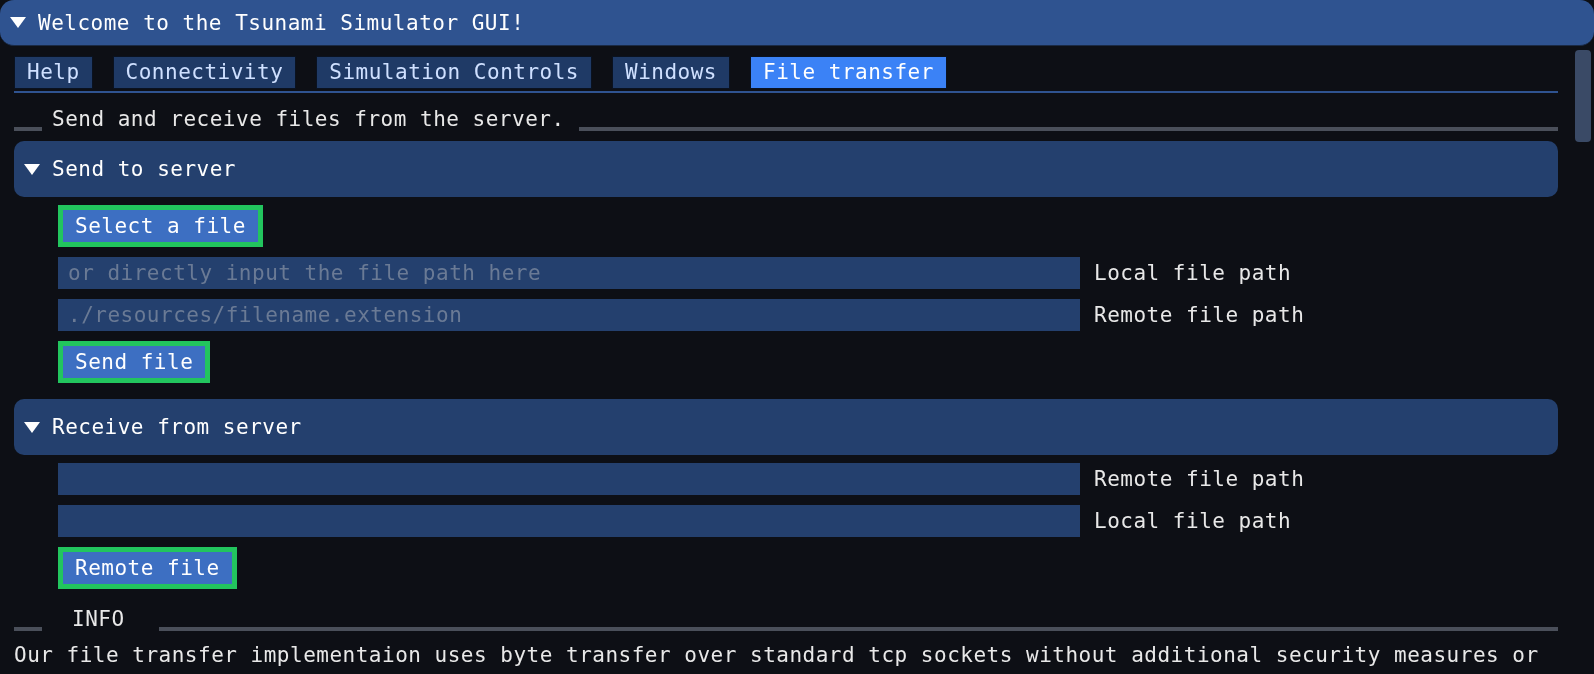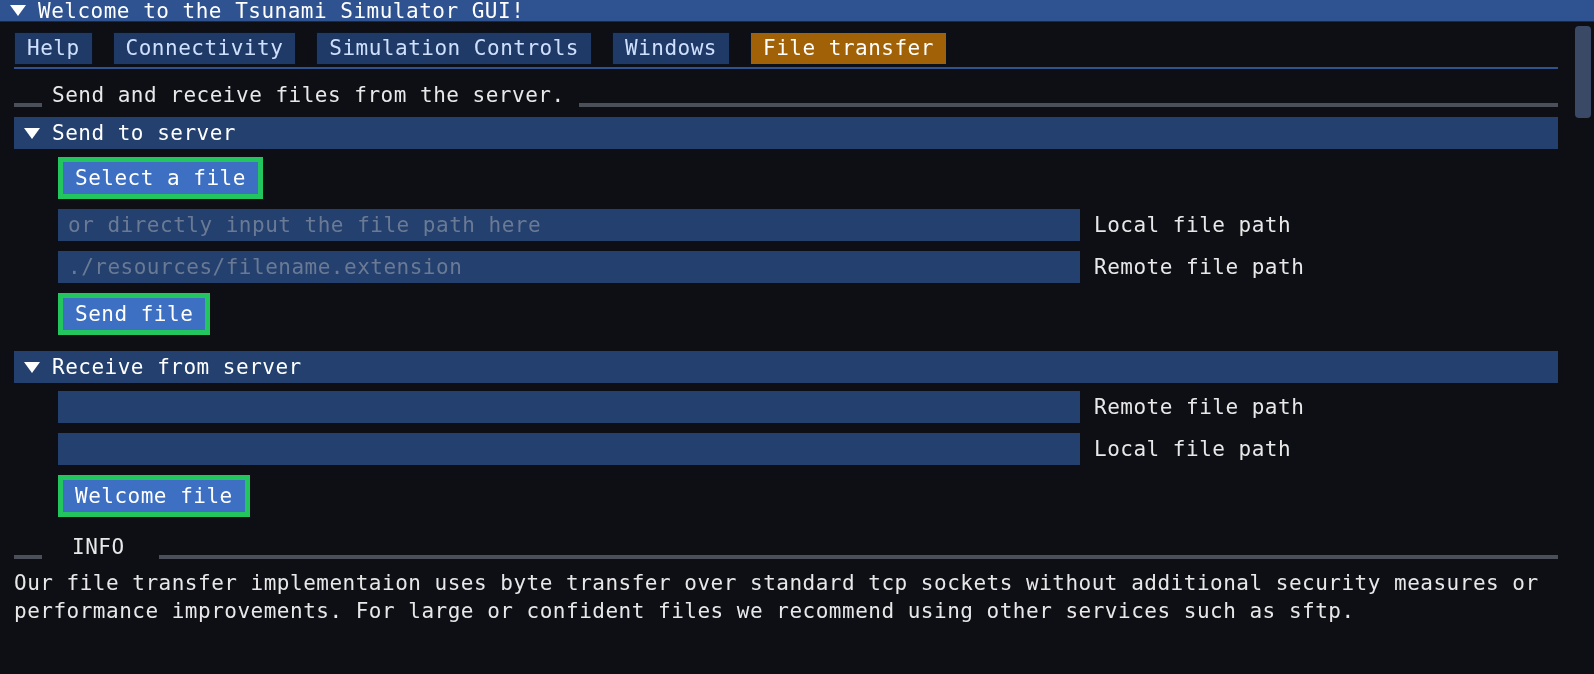--- a/index.html
+++ b/index.html
@@ -16,23 +16,24 @@
   .window {
     display: flex;
     flex-direction: column;
     height: 100%;
   }
   .titlebar {
     background: #2f5390;
     color: #ffffff;
     display: flex;
     align-items: center;
-    height: 22px;
+    height: 46px;
     padding: 0 10px;
     border-bottom: 1px solid #1a2a45;
+    border-radius: 14px;
   }
   .tri-down {
     display: inline-block;
     width: 0; height: 0;
     border-left: 8px solid transparent;
     border-right: 8px solid transparent;
     border-top: 11px solid #ffffff;
     margin-right: 12px;
   }
   .content-wrap {
@@ -63,21 +64,21 @@
     margin-bottom: 2px;
   }
   .tab {
     background: #1f3a66;
     color: #cfe0ff;
     padding: 3px 12px 4px 12px;
     border: 1px solid #0a1220;
     cursor: pointer;
   }
   .tab.active {
-    background: #a16207;
+    background: #3b82f6;
     color: #ffffff;
   }
   .tab-underline {
     height: 2px;
     background: #2f5390;
     margin-bottom: 14px;
   }
   .section-sep {
     display: flex;
     align-items: flex-end;
@@ -96,23 +97,24 @@
     margin-left: 14px;
   }
   .section-sep .label {
     color: #e8e8e8;
   }
   .collapse-header {
     background: #24406e;
     color: #ffffff;
     display: flex;
     align-items: center;
-    padding: 4px 10px;
+    padding: 16px 10px;
     margin: 6px 0 8px 0;
     cursor: pointer;
+    border-radius: 10px;
   }
   .collapse-header .tri-down { border-top-color: #ffffff; }
   .indent {
     margin-left: 44px;
     margin-right: 10px;
   }
   .btn {
     display: inline-block;
     background: #3d6fc2;
     color: #ffffff;
@@ -203,21 +205,21 @@
       </div>
       <div class="indent">
         <div class="field-row">
           <input class="text-input" type="text" style="">
           <span class="field-label">Remote file path</span>
         </div>
         <div class="field-row">
           <input class="text-input" type="text" style="">
           <span class="field-label">Local file path</span>
         </div>
-        <div class="btn">Welcome file</div>
+        <div class="btn">Remote file</div>
       </div>
 
       <div class="section-sep" style="margin-top:8px;gap:20px;">
         <span class="dash-left"></span>
         <span class="label">INFO</span>
         <span class="dash-right"></span>
       </div>
       <div class="info-text">Our file transfer implementaion uses byte transfer over standard tcp sockets without additional security measures or performance improvements. For large or confident files we recommend using other services such as sftp.</div>
 
     </div>

